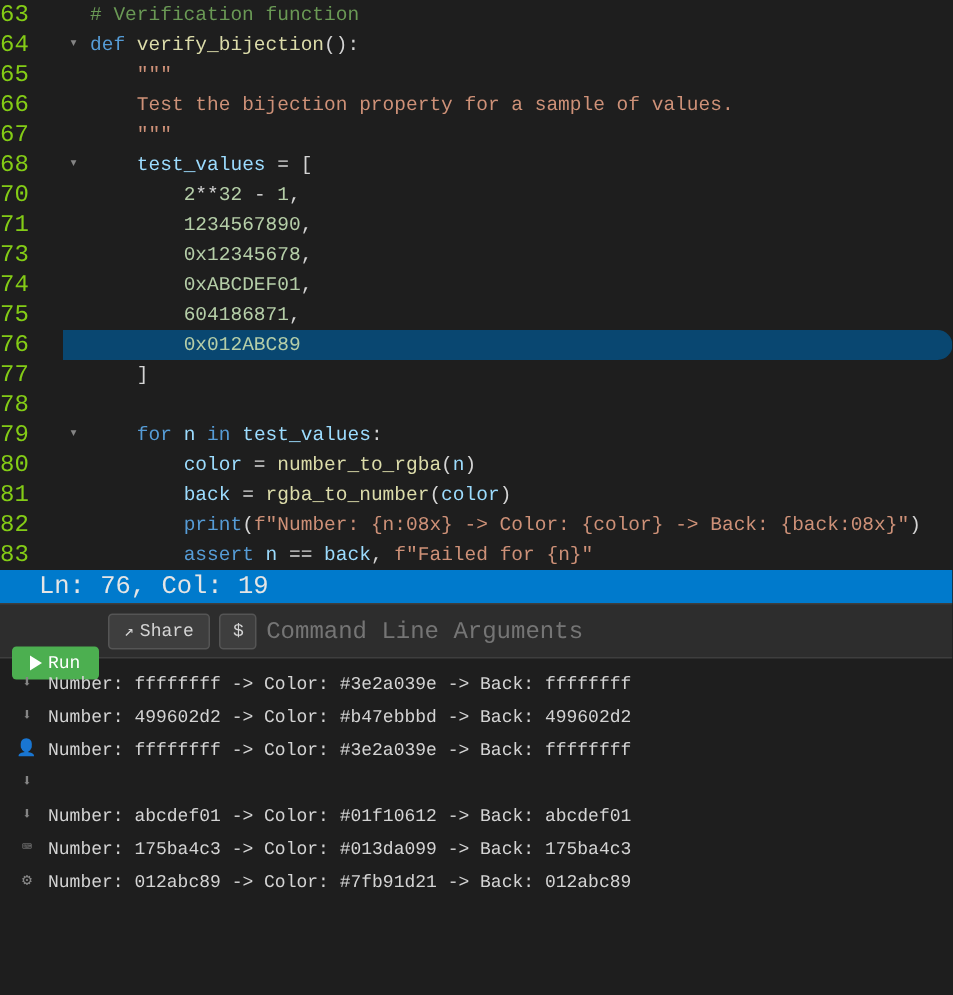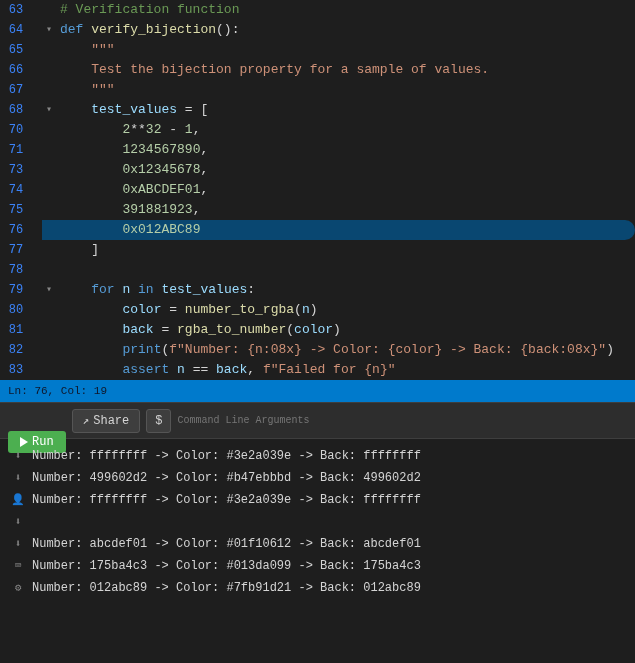--- a/index.html
+++ b/index.html
@@ -28,26 +28,26 @@
     }
 
     .code-line.highlighted {
       background: #094771;
       border-radius: 10px;
     }
 
     .line-number {
       width: 42px;
       min-width: 42px;
-      text-align: center;
+      text-align: left;
       padding-right: 10px;
-      color: #3b82f6;
+      color: #84cc16;
       user-select: none;
       background: #1e1e1e;
-      font-size: 12px;
+      font-size: 16px;
     }
 
     .fold-arrow {
       width: 14px;
       min-width: 14px;
       color: #858585;
       font-size: 10px;
       display: flex;
       align-items: center;
       justify-content: center;
@@ -66,23 +66,23 @@
     .comment { color: #6a9955; }   
     .num { color: #b5cea8; }       
     .op { color: #d4d4d4; }        
     .var { color: #9cdcfe; }   
     .fstr { color: #ce9178; } 
     .hex { color: #b5cea8; }    
 
     
     .status-bar {
       background: #007acc;
-      color: #0f172a;
-      font-size: 11px;
-      padding: 2px 8px;
+      color: #e5e5e5;
+      font-size: 17px;
+      padding: 2px 26px;
       display: flex;
       align-items: center;
       height: 22px;
     }
 
     
     .toolbar {
       background: #2d2d2d;
       border-top: 1px solid #3e3e3e;
       display: flex;
@@ -139,21 +139,21 @@
       font-size: 12px;
       cursor: pointer;
       font-family: inherit;
     }
 
     .cmd-args-input {
       flex: 1;
       background: transparent;
       border: none;
       color: #858585;
-      font-size: 10px;
+      font-size: 16px;
       font-family: inherit;
       outline: none;
     }
 
     
     .output-area {
       background: #1e1e1e;
       border-top: 1px solid #3e3e3e;
       padding: 6px 0;
       overflow: hidden;
@@ -238,21 +238,21 @@
         <span class="code-content"><span>        </span><span class="hex">0x12345678</span><span class="op">,</span></span>
       </div>
       <div class="code-line">
         <span class="line-number">74</span>
         <span class="fold-arrow"> </span>
         <span class="code-content"><span>        </span><span class="hex">0xABCDEF01</span><span class="op">,</span></span>
       </div>
       <div class="code-line">
         <span class="line-number">75</span>
         <span class="fold-arrow"> </span>
-        <span class="code-content"><span>        </span><span class="num">391881923</span><span class="op">,</span></span>
+        <span class="code-content"><span>        </span><span class="num">604186871</span><span class="op">,</span></span>
       </div>
       <div class="code-line highlighted">
         <span class="line-number">76</span>
         <span class="fold-arrow"> </span>
         <span class="code-content"><span>        </span><span class="hex">0x012ABC89</span></span>
       </div>
       <div class="code-line">
         <span class="line-number">77</span>
         <span class="fold-arrow"> </span>
         <span class="code-content"><span>    </span><span class="op">]</span></span>

